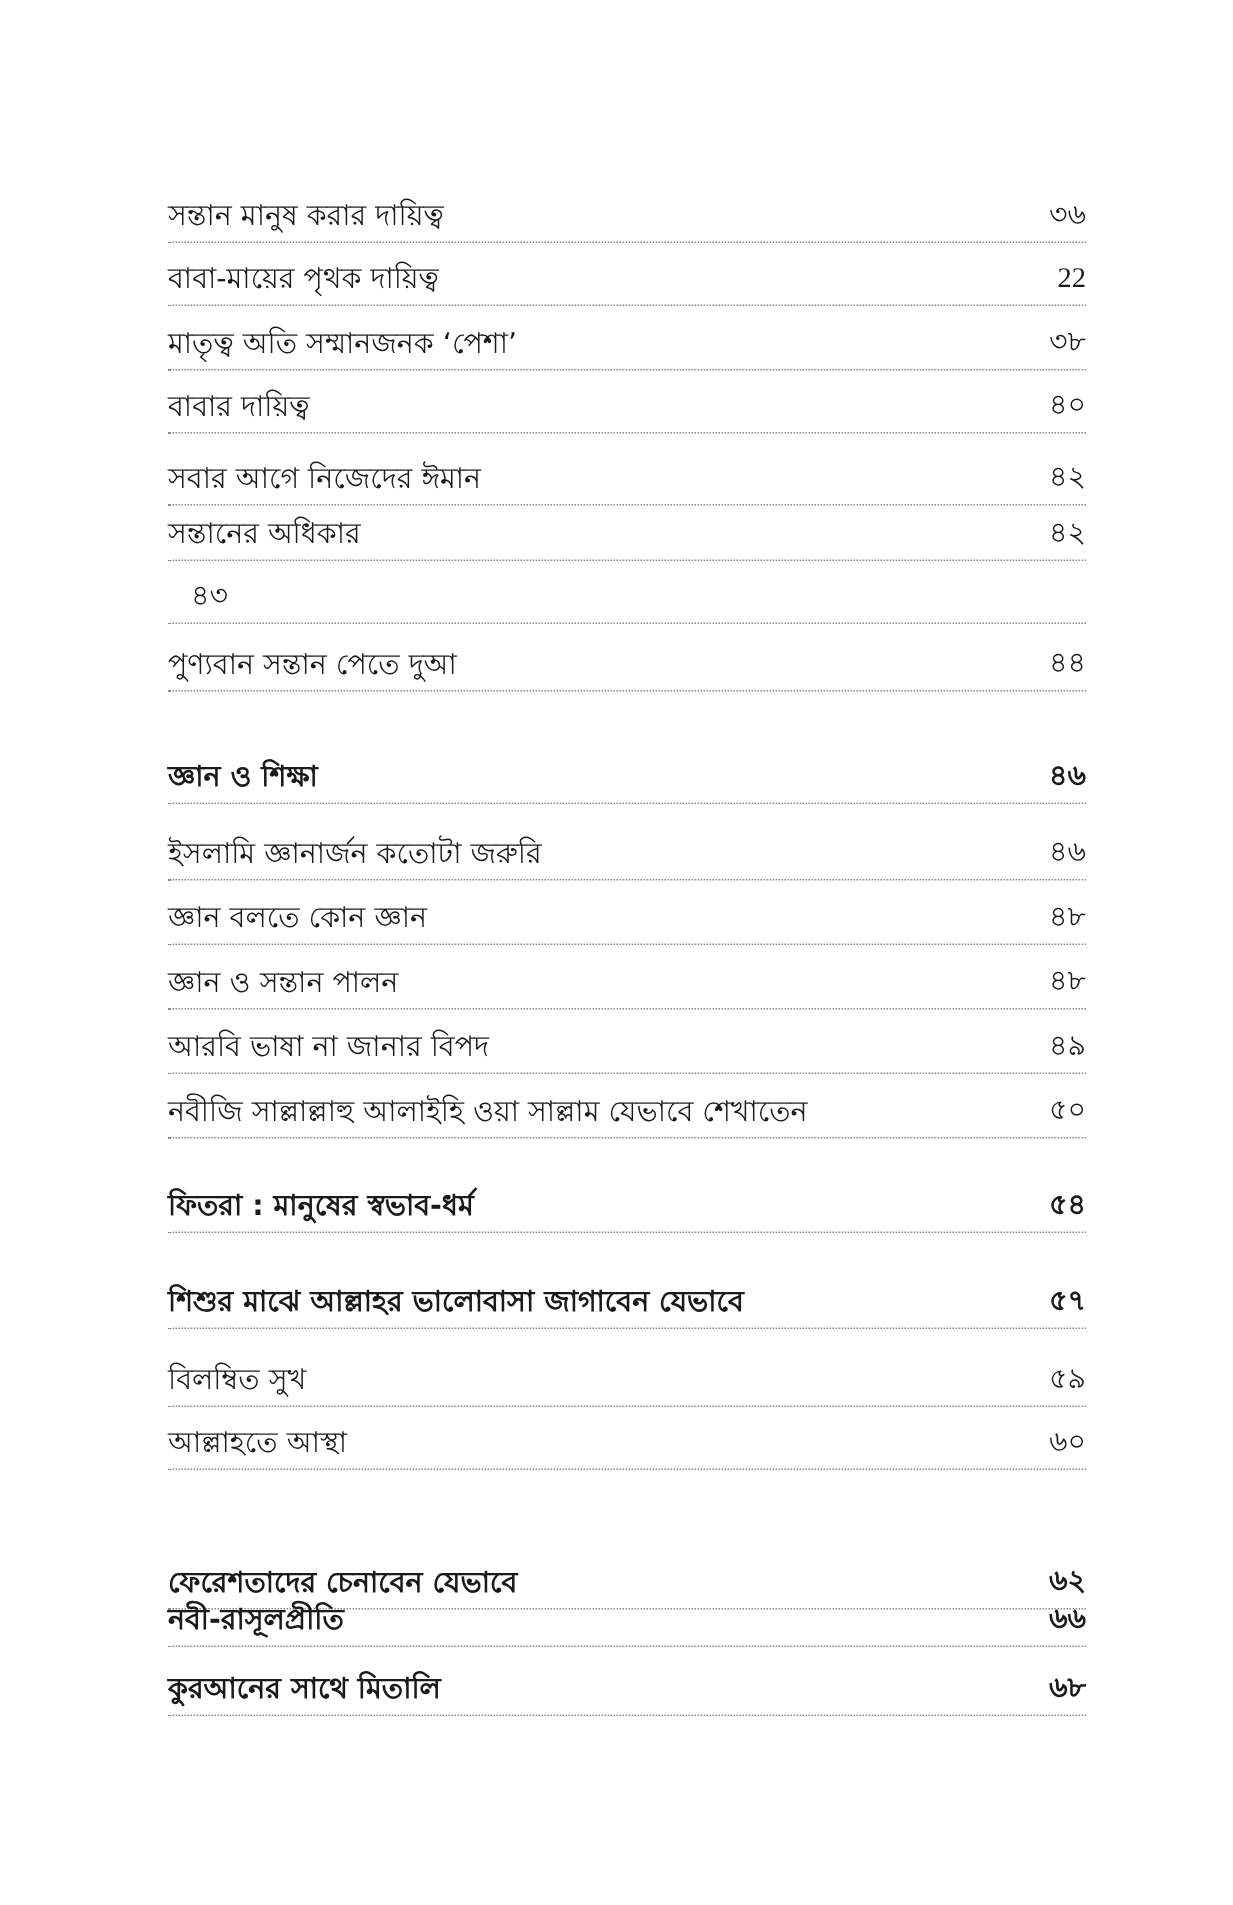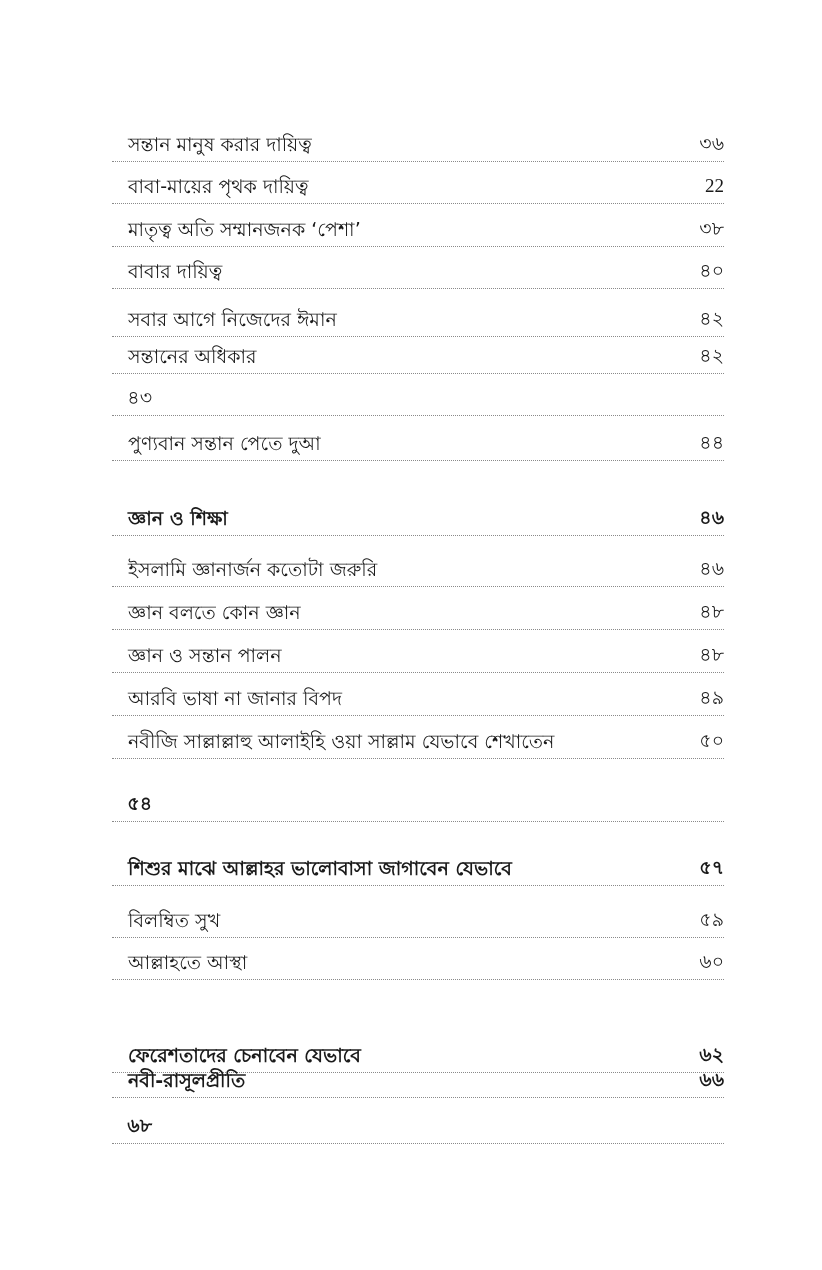--- a/index.html
+++ b/index.html
@@ -30,21 +30,20 @@
       display: flex;
       align-items: flex-end;
       justify-content: space-between;
       box-sizing: border-box;
       padding-bottom: 5px;
     }
     .entry .title {
       font-size: 19px;
       line-height: 24px;
       white-space: nowrap;
-      margin-left: 16px;
     }
     .entry .page {
       font-size: 19px;
       line-height: 24px;
       white-space: nowrap;
       text-align: right;
       min-width: 40px;
       font-family: Liberation Serif, serif;
     }
     .entry.bold .title, .entry.bold .page {
@@ -106,20 +105,21 @@
   <div class="entry" style="top:682px">
     <span class="title">আরবি ভাষা না জানার বিপদ</span>
     <span class="page">৪৯</span>
   </div>
   <div class="entry" style="top:725px">
     <span class="title">নবীজি সাল্লাল্লাহু আলাইহি ওয়া সাল্লাম যেভাবে শেখাতেন</span>
     <span class="page">৫০</span>
   </div>
 
   <div class="entry bold" style="top:788px">
+    <span class="title">ফিতরা : মানুষের স্বভাব-ধর্ম</span>
     <span class="page">৫৪</span>
   </div>
 
   <div class="entry bold" style="top:852px">
     <span class="title">শিশুর মাঝে আল্লাহর ভালোবাসা জাগাবেন যেভাবে</span>
     <span class="page">৫৭</span>
   </div>
   <div class="entry" style="top:904px">
     <span class="title">বিলম্বিত সুখ</span>
     <span class="page">৫৯</span>
@@ -131,15 +131,16 @@
 
   <div class="entry bold" style="top:1039px">
     <span class="title">ফেরেশতাদের চেনাবেন যেভাবে</span>
     <span class="page">৬২</span>
   </div>
   <div class="entry bold" style="top:1064px">
     <span class="title">নবী-রাসূলপ্রীতি</span>
     <span class="page">৬৬</span>
   </div>
   <div class="entry bold" style="top:1110px">
+    <span class="title">কুরআনের সাথে মিতালি</span>
     <span class="page">৬৮</span>
   </div>
 </div>
 
 </body></html>

